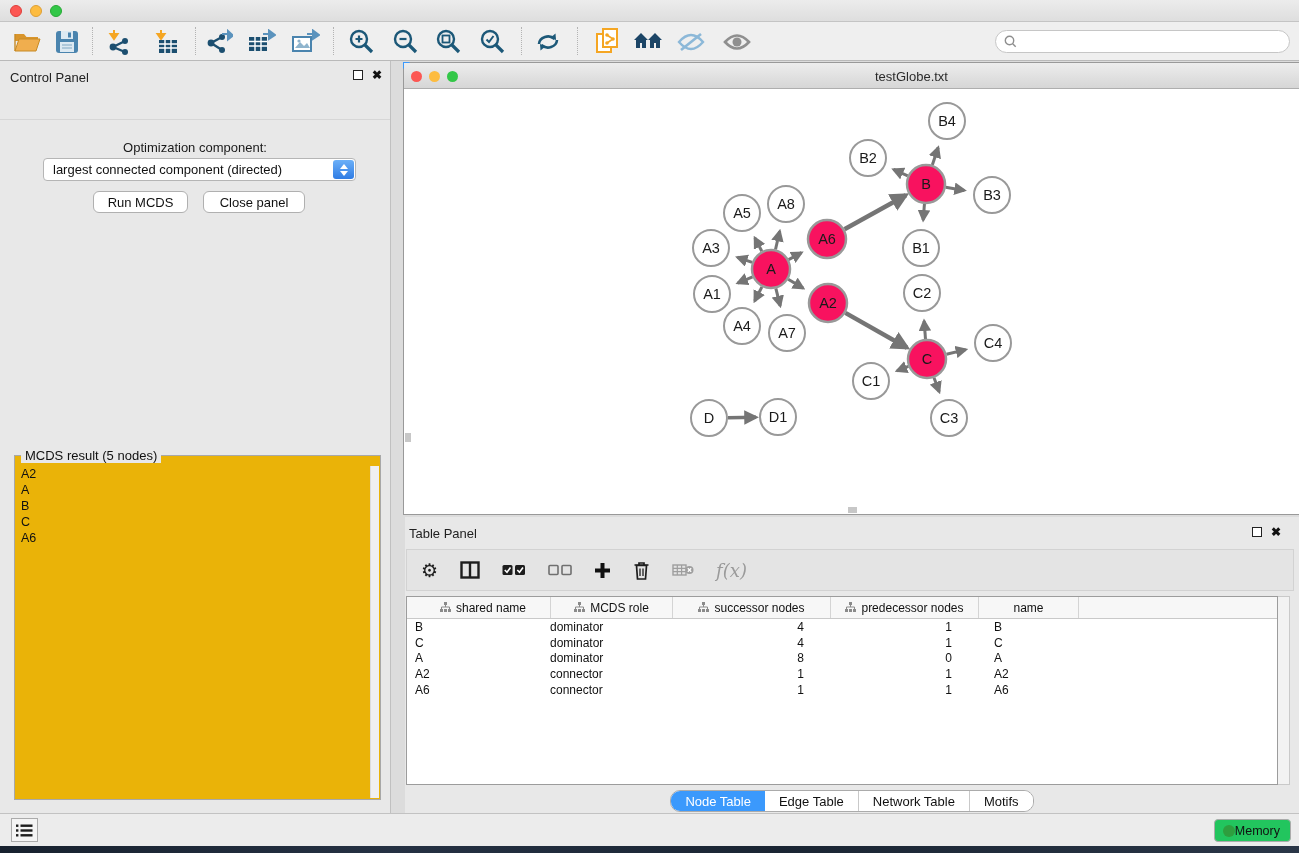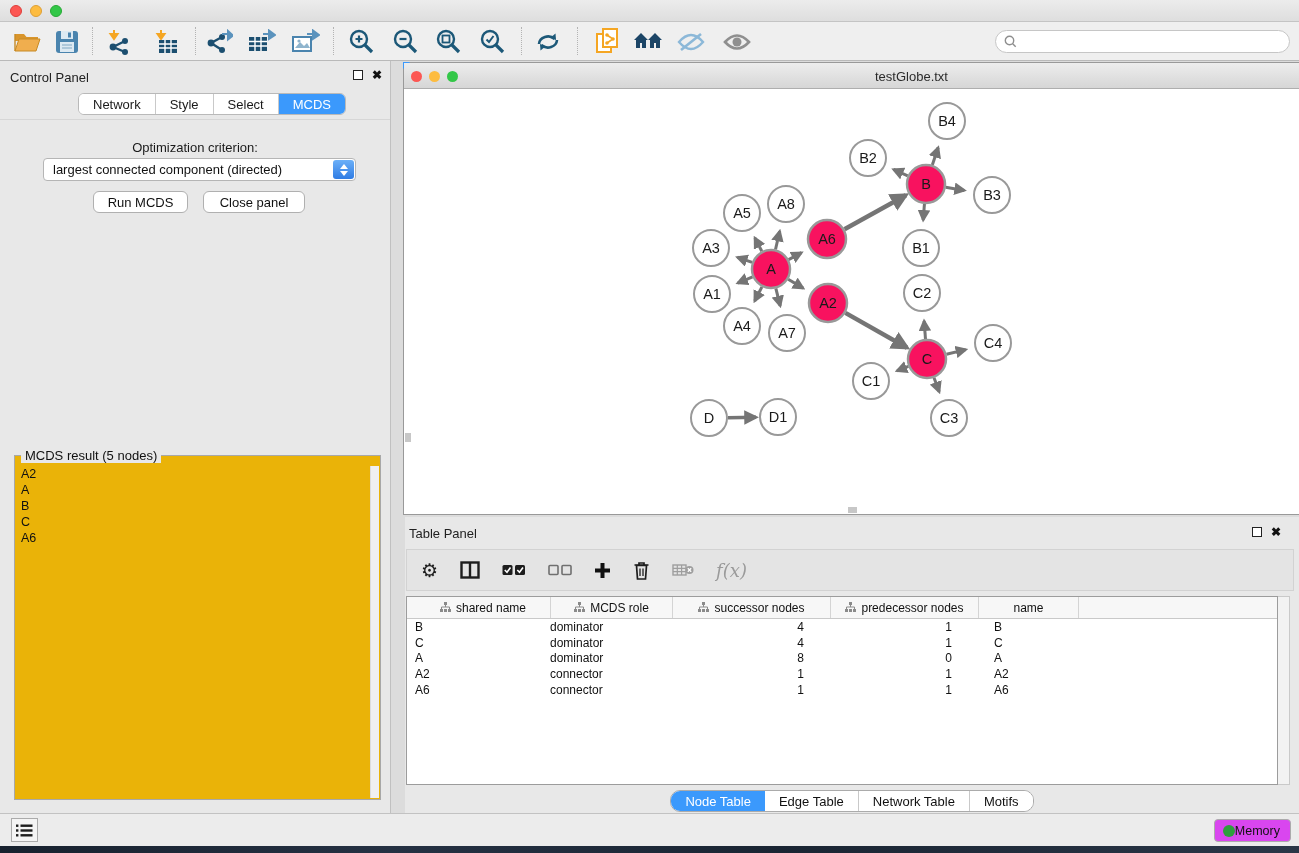--- a/index.html
+++ b/index.html
@@ -128,21 +128,21 @@
     border-right:1px solid #c9c9c9; background:#fff; cursor:default; }
   .tp-tab:last-child { border-right:none; }
   .tp-tab.active { background:#3b99fc; color:#fff; border-right:none; }
 
   
   .statusbar { position:absolute; left:0; top:813px; width:1299px; height:33px;
     background:#ececec; border-top:1px solid #c2c2c2; }
   .list-btn { position:absolute; left:11px; top:4px; width:27px; height:24px;
     background:#f4f4f4; border:1px solid #ababab; display:flex; align-items:center; justify-content:center; }
   .memory-btn { position:absolute; right:8px; top:5px; height:23px; padding:0 10px 0 8px;
-    background:#d946ef; border:1px solid #ababab; border-radius:4px;
+    background:#22c55e; border:1px solid #ababab; border-radius:4px;
     display:flex; align-items:center; gap:0; font-size:12.5px; color:#111; }
   .mem-dot { width:12px; height:12px; border-radius:50%; background:#2e9e3e; }
   .bottom-strip { position:absolute; left:0; top:846px; width:1299px; height:7px;
     background:linear-gradient(90deg,#17212e,#253143 30%,#1a2533 60%,#2a3647); }
 </style>
 </head>
 <body>
 
 <div class="app">
 
@@ -290,29 +290,23 @@
   </div>
 
   <aside class="control-panel">
     <div class="panel-head">
       <span class="panel-title">Control Panel</span>
       <span class="mini-btns">
         <span class="mini-float"></span>
         <span class="mini-close">✖</span>
       </span>
     </div>
-    <div class="seg-tabs">
-      <span class="seg-tab">Network</span>
-      <span class="seg-tab">Style</span>
-      <span class="seg-tab">Select</span>
-      <span class="seg-tab active">MCDS</span>
-    </div>
     <div class="cp-divider"></div>
 
-    <div class="opt-label">Optimization criterion:</div>
+    <div class="opt-label">Optimization component:</div>
     <div class="opt-select">
       <span>largest connected component (directed)</span>
       <span class="opt-stepper">
           <i class="up"></i>
           <i class="dn"></i>
         </span>
     </div>
     <button class="cp-btn run">Run MCDS</button>
     <button class="cp-btn close">Close panel</button>
 

